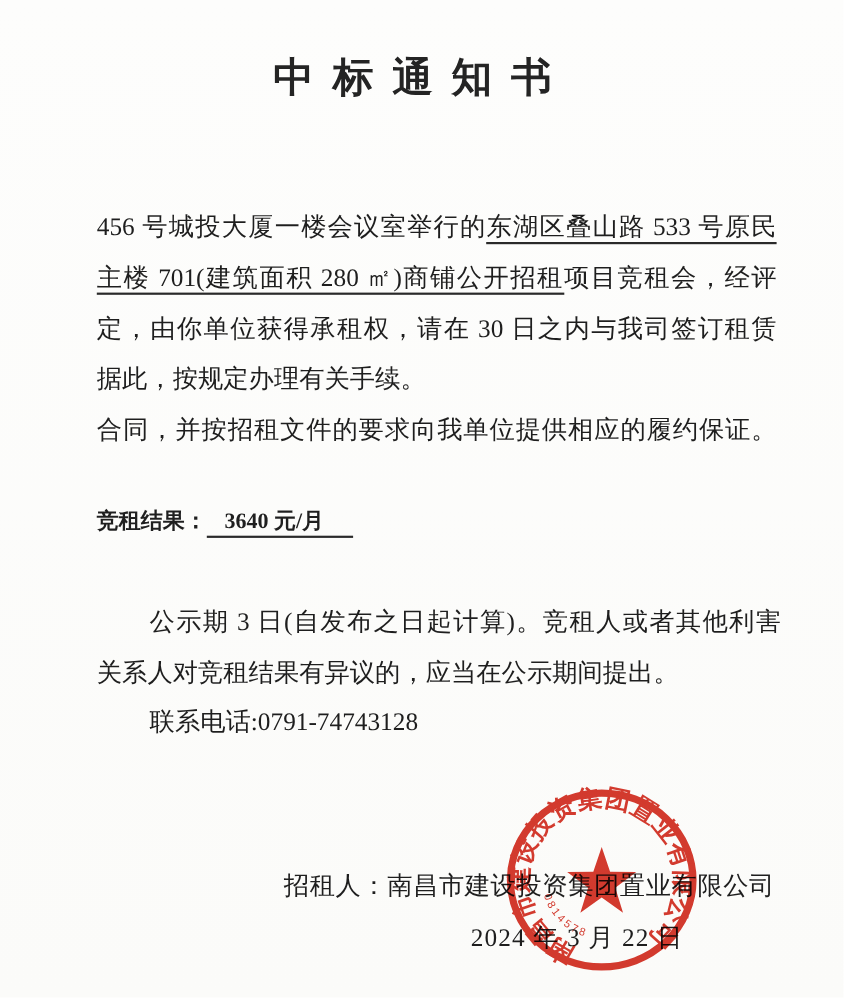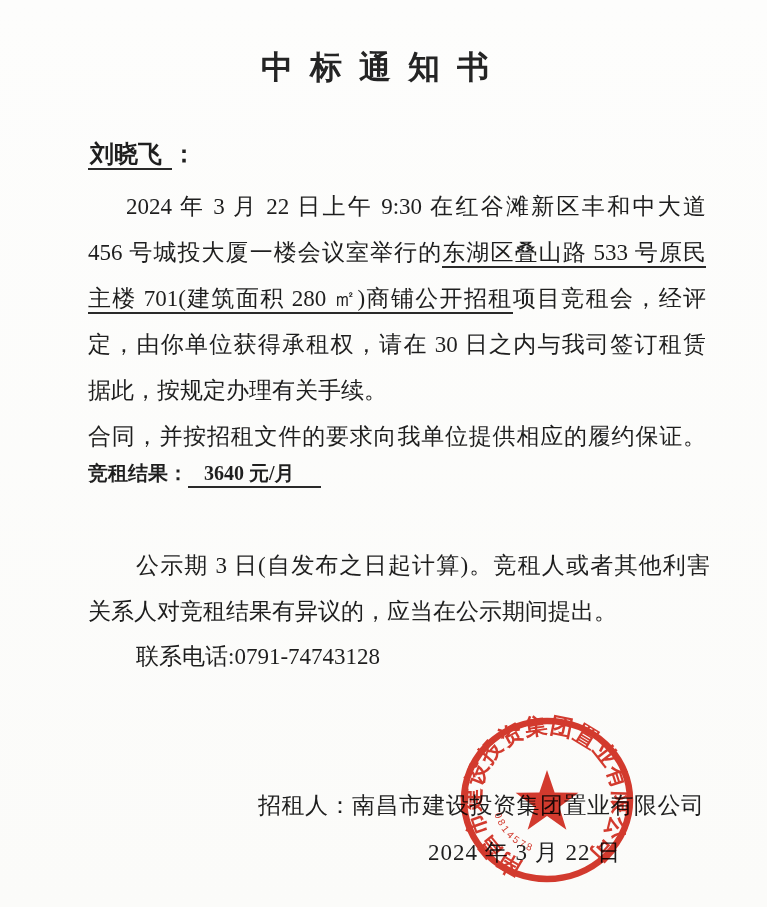--- a/index.html
+++ b/index.html
@@ -14,21 +14,21 @@
     height: 907px;
     background: linear-gradient(180deg, #fdfdfc 0%, #fbfbf9 100%);
     color: #1f1f1f;
     overflow: hidden;
   }
   .doc-title {
     position: absolute;
     top: 46px; left: 0;
     width: 767px;
     text-align: center;
-    font-size: 32px;
+    font-size: 37px;
     font-weight: 700;
     letter-spacing: 17px;
     color: #242424;
   }
   .addressee {
     position: absolute;
     top: 138px; left: 88px;
     font-size: 24px;
     font-weight: 700;
   }
@@ -94,24 +94,22 @@
     opacity: 0.92;
   }
 </style>
 </head>
 <body>
 
 <div class="page">
 
   <div class="doc-title">中标通知书</div>
 
-  <div class="addressee"><span class="name">刘晓飞</span><span>：</span></div>
 
   <div class="body-block">
-    <div class="line just indent1"><span>2024 年 3 月 22 日上午 9:30 在红谷滩新区丰和中大道</span></div>
     <div class="line just"><span>456 号城投大厦一楼会议室举行的</span><span class="em-underline">东湖区叠山路 533 号原民</span></div>
     <div class="line just"><span class="em-underline">主楼 701(建筑面积 280 ㎡)商铺公开招租</span><span>项目竞租会，经评</span></div>
     <div class="line just"><span>定，由你单位获得承租权，请在 30 日之内与我司签订租赁</span></div>
     <div class="line"><span>据此，按规定办理有关手续。</span></div>
     <div class="line just"><span>合同，并按招租文件的要求向我单位提供相应的履约保证。</span></div>
   </div>
 
   <div class="result-line"><span>竞租结果：</span><span class="result-value">3640 元/月</span></div>
 
   <div class="notice-block">

